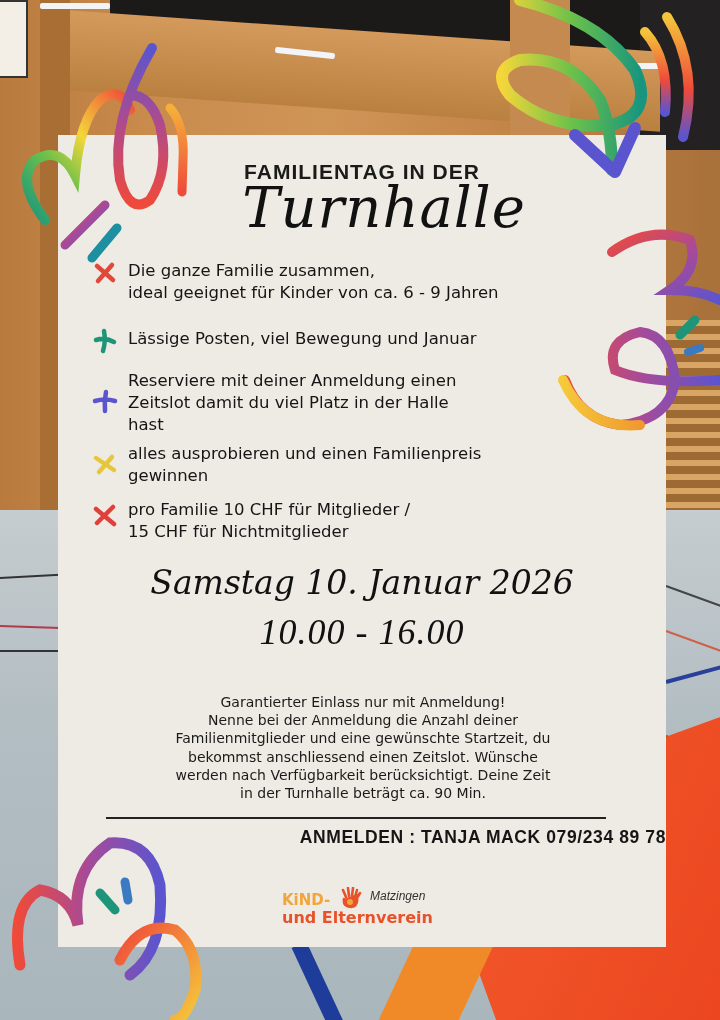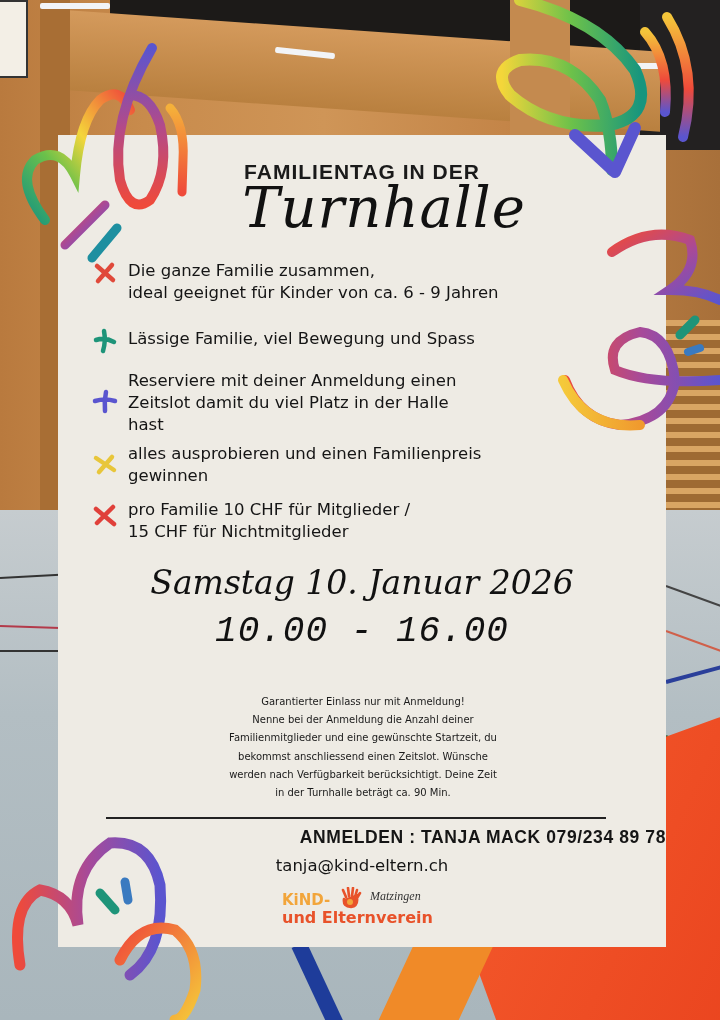--- a/index.html
+++ b/index.html
@@ -39,38 +39,38 @@
     letter-spacing: 1px; padding-left: 44px; }
 
   .bullets { position: absolute; top: 125px; left: 70px; width: 520px; }
   .bullet { position: absolute; left: 0; display: flex; align-items: flex-start; }
   .bullet .x-icon { position: absolute; left: -36px; width: 26px; height: 26px; }
   .bullet .text { font-family: "DejaVu Sans", sans-serif; font-size: 16.5px; line-height: 22px; color: #151515; white-space: pre-line; }
 
   .date { position: absolute; top: 428px; left: 0; width: 100%; text-align: center;
     font-family: "DejaVu Serif", serif; font-style: italic; font-size: 33px; color: #111; }
   .time { position: absolute; top: 476px; left: 0; width: 100%; text-align: center;
-    font-family: Liberation Mono, monospace; font-weight: 200; font-style: oblique; font-size: 36px; color: #111; letter-spacing: 1px; }
+    font-family: Liberation Serif, serif; font-weight: 200; font-style: oblique; font-size: 36px; color: #111; letter-spacing: 1px; }
   .venue { position: absolute; top: 524px; left: 0; width: 100%; text-align: center;
     font-family: "DejaVu Serif", serif; font-style: italic; font-size: 12px; color: #222; }
 
   .info { position: absolute; top: 558px; left: 90px; width: 430px; text-align: center;
-    font-family: "DejaVu Sans", sans-serif; font-size: 10px; line-height: 18.2px; color: #1a1a1a; white-space: pre-line; }
+    font-family: "DejaVu Sans", sans-serif; font-size: 14px; line-height: 18.2px; color: #1a1a1a; white-space: pre-line; }
 
   .divider { position: absolute; top: 682px; left: 48px; width: 500px; height: 1.5px; background: #222; }
 
   .contact { position: absolute; top: 692px; left: 0; width: 100%; text-align: right;
     font-family: "Liberation Sans", sans-serif; font-weight: bold; font-size: 17.5px; letter-spacing: 0.6px; color: #151515; }
   .email { position: absolute; top: 721px; left: 0; width: 100%; text-align: center;
     font-family: "DejaVu Sans", sans-serif; font-size: 16.5px; color: #151515; }
 
   .logo { position: absolute; top: 752px; left: 224px; width: 170px; height: 50px; }
   .logo .kind { position: absolute; left: 0; top: 4px; font-family: "DejaVu Sans", sans-serif; font-weight: bold; font-size: 15px; color: #f2a53a; text-align: right; }
   .logo .hand { position: absolute; left: 56px; top: 0; font-size: 17px; color: #e8522a; }
-  .logo .place { position: absolute; left: 88px; top: 2px; font-family: Liberation Serif, serif; font-style: italic; font-size: 12px; color: #333; }
+  .logo .place { position: absolute; left: 88px; top: 2px; font-family: Liberation Sans, sans-serif; font-style: italic; font-size: 12px; color: #333; }
   .logo .verein { position: absolute; left: 0; top: 21px; font-family: "DejaVu Sans", sans-serif; font-weight: bold; font-size: 16px; color: #e8522a; text-align: right; }
 
   .deco { position: absolute; left: 0; top: 0; width: 720px; height: 1020px; pointer-events: none; }
 </style>
 </head>
 <body>
 
 <div class="bg">
   <div class="bg-wall"></div>
   <div class="bg-ceiling"></div>
@@ -105,21 +105,21 @@
       <svg class="x-icon" viewBox="0 0 26 26">
           <path d="M5 6 L21 20 M20 5 L6 21" stroke="#e0493a" stroke-width="4.5" stroke-linecap="round"></path>
         </svg>
       <span class="text">Die ganze Familie zusammen,
 ideal geeignet für Kinder von ca. 6 - 9 Jahren</span>
     </div>
     <div class="bullet" style="top:68px">
       <svg class="x-icon" viewBox="0 0 26 26">
           <path d="M4 12 Q13 9 22 14 M12 3 Q14 13 11 23" stroke="#1e9479" stroke-width="4.5" stroke-linecap="round" fill="none"></path>
         </svg>
-      <span class="text">Lässige Familie, viel Bewegung und Spass</span>
+      <span class="text">Lässige Posten, viel Bewegung und Januar</span>
     </div>
     <div class="bullet" style="top:110px">
       <svg class="x-icon" viewBox="0 0 26 26" style="top:18px">
           <path d="M3 13 Q13 10 23 13 M14 4 Q12 13 13 23" stroke="#5a55cf" stroke-width="4.5" stroke-linecap="round" fill="none"></path>
         </svg>
       <span class="text">Reserviere mit deiner Anmeldung einen
 Zeitslot damit du viel Platz in der Halle
 hast</span>
     </div>
     <div class="bullet" style="top:183px">
@@ -144,21 +144,20 @@
   <div class="info">Garantierter Einlass nur mit Anmeldung!
 Nenne bei der Anmeldung die Anzahl deiner
 Familienmitglieder und eine gewünschte Startzeit, du
 bekommst anschliessend einen Zeitslot. Wünsche
 werden nach Verfügbarkeit berücksichtigt. Deine Zeit
 in der Turnhalle beträgt ca. 90 Min.</div>
 
   <div class="divider"></div>
 
   <div class="contact">ANMELDEN : TANJA MACK 079/234 89 78</div>
-  <div class="email">tanja@kind-eltern.ch</div>
 
   <div class="logo">
     <span class="kind">KiND-</span>
     <span class="hand">
       <svg width="26" height="22" viewBox="0 0 26 22">
           <path d="M6 12 Q5 20 13 20 Q20 19 19 11 L22 6 M8 10 L5 3 M11 9 L10 1 M14 9 L15 1 M17 10 L19 3" stroke="#e8522a" stroke-width="2.6" stroke-linecap="round" fill="#e8522a"></path>
           <circle cx="12" cy="15" r="3" fill="#f2a53a"></circle>
         </svg>
     </span>
     <span class="place">Matzingen</span>

